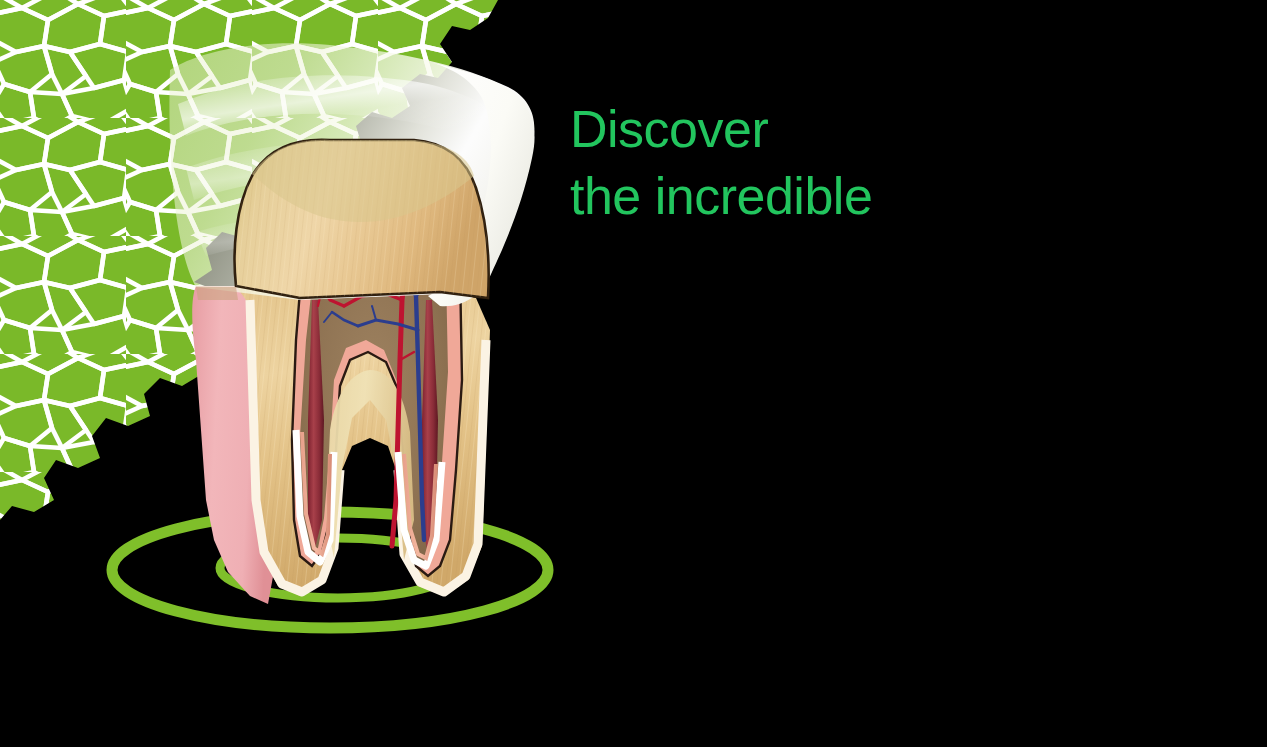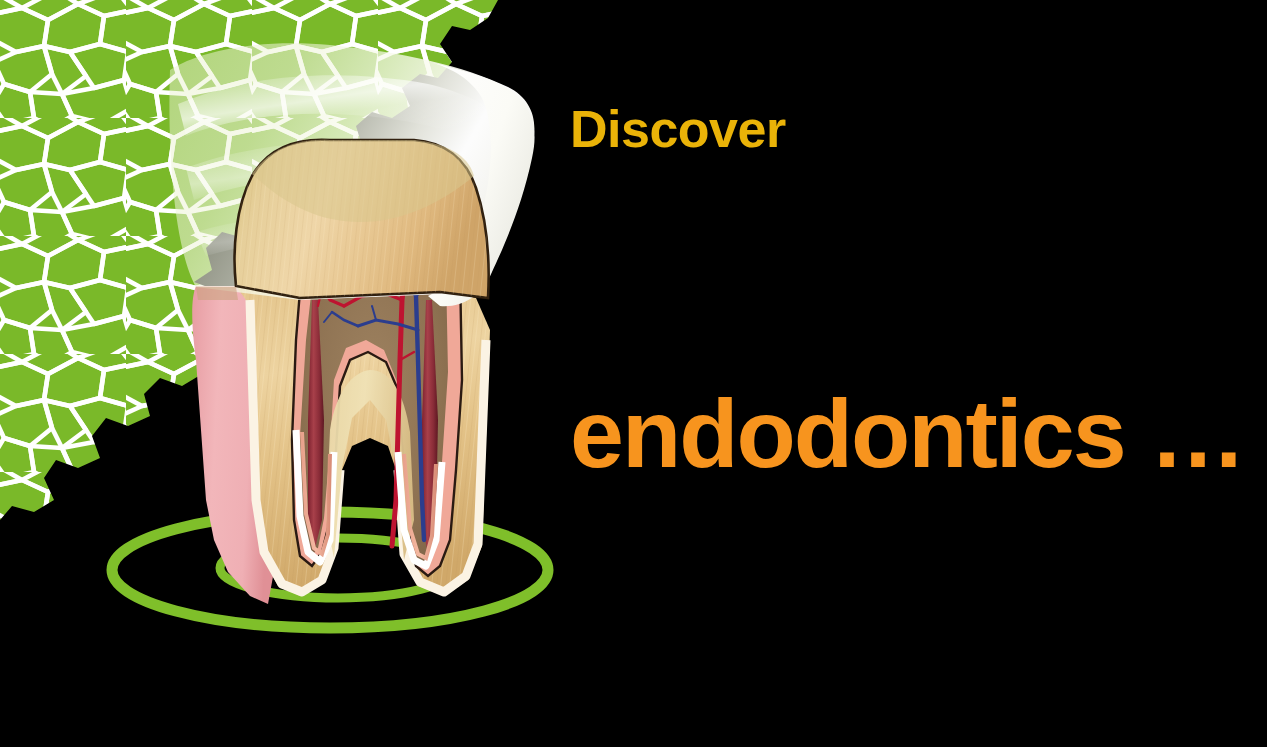--- a/index.html
+++ b/index.html
@@ -22,23 +22,23 @@
     width:1267px; height:747px;
   }
   
   #copy{
     position:absolute;
     left:570px;
     top:96px;
     width:690px;
   }
   .headline{
-    color:#eab308;
+    color:#22c55e;
     font-size:52px;
-    font-weight:bold;
+    font-weight:normal;
     line-height:67px;
     letter-spacing:-0.5px;
     white-space:pre;
   }
   #bigword{
     position:absolute;
     left:570px;
     top:382px;
     color:#F7941E;
     font-size:97px;
@@ -321,17 +321,17 @@
     <path d="M196,287 L236,287 L238,300 L198,300 Z" fill="#C9A27E" opacity="0.6"></path>
 
     <g fill="none" stroke="#7FBF2A">
       <path d="M112,572 C150,612 240,634 330,628 C420,622 500,596 526,560" stroke-width="11" opacity="0"></path>
     </g>
 
   </svg>
 
   <div id="copy">
     <div class="headline">Discover</div>
+    <div class="headline">the incredible</div>
   </div>
 
-  <div id="bigword">endodontics …</div>
 
 </div>
 
 </body></html>

